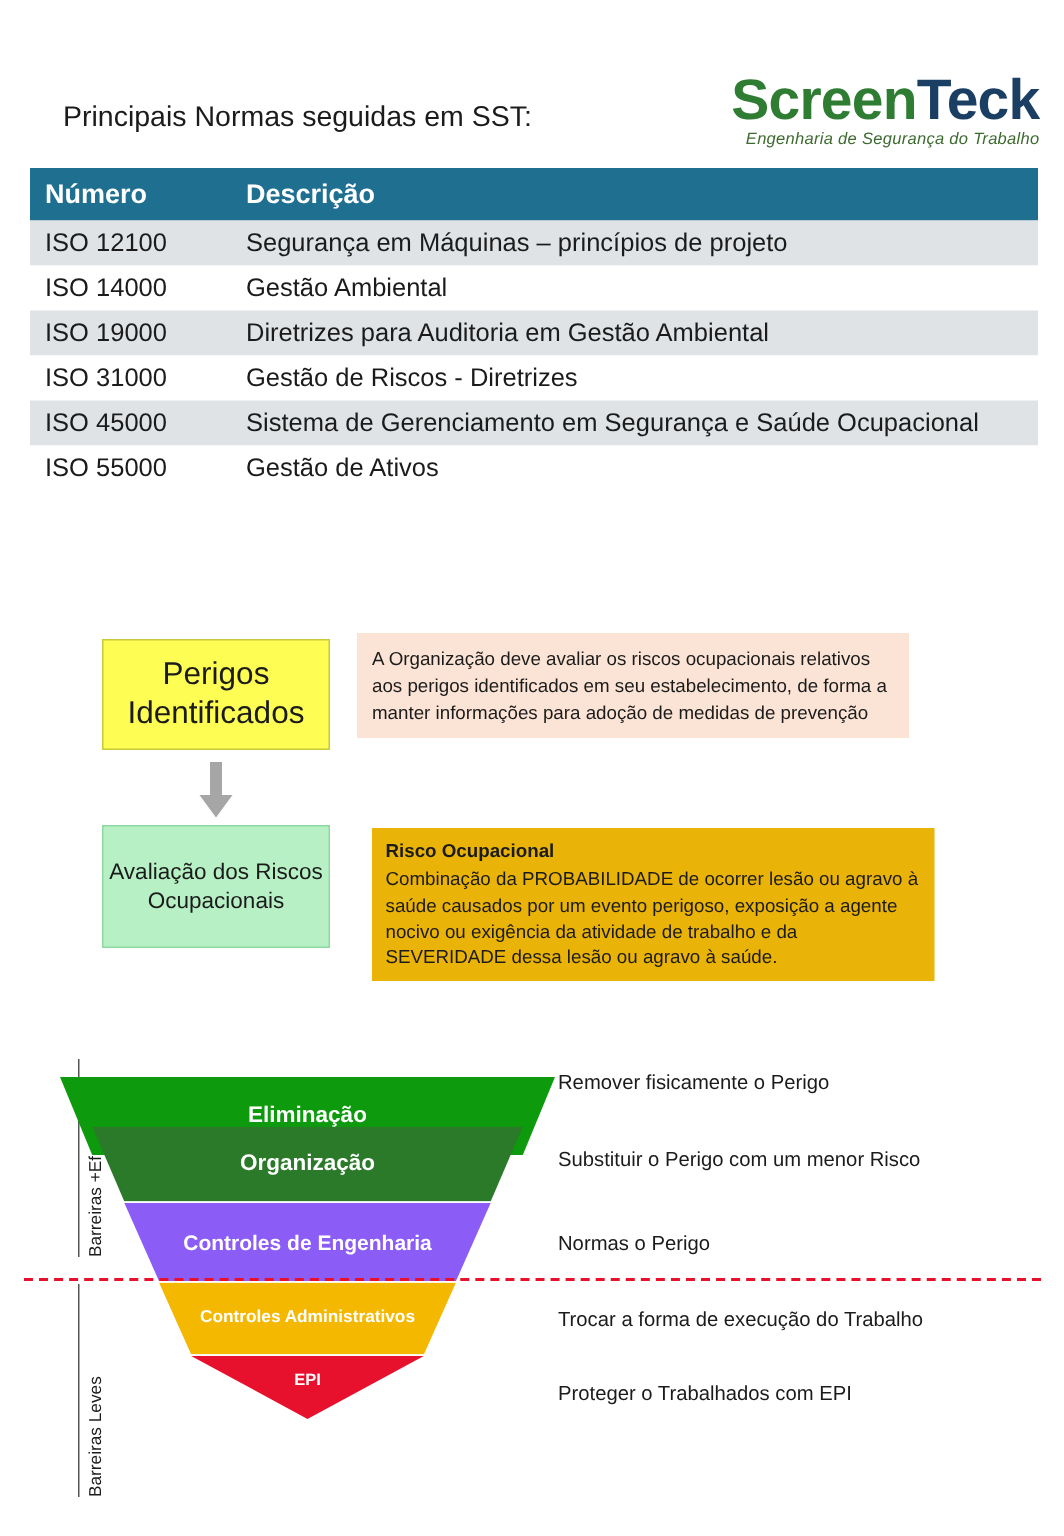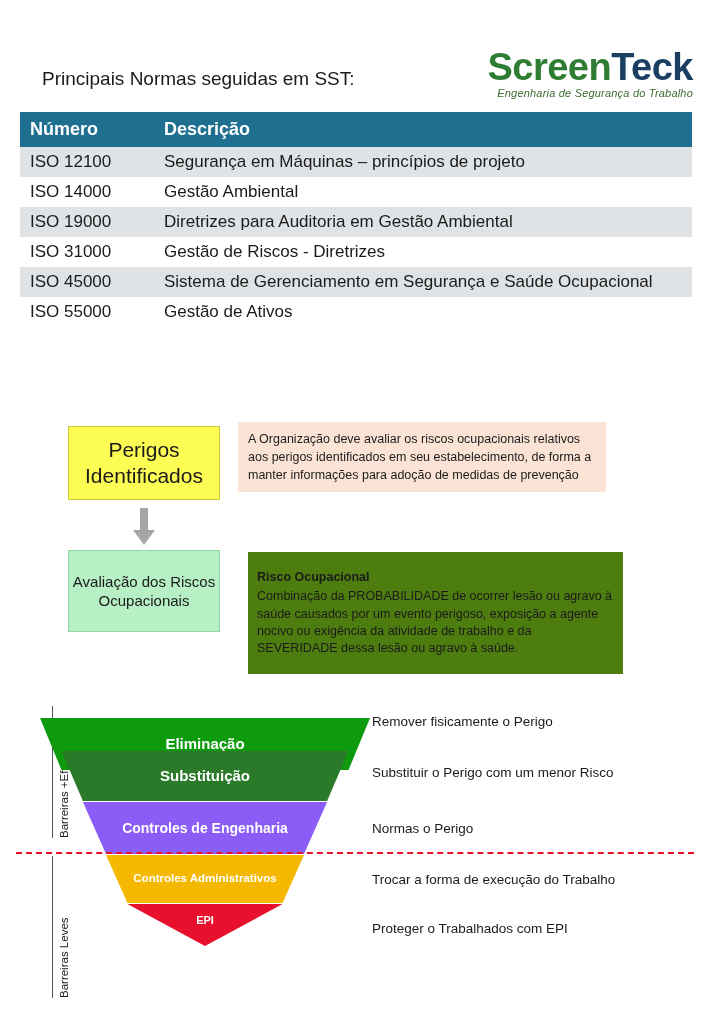--- a/index.html
+++ b/index.html
@@ -108,22 +108,22 @@
     padding: 8px 10px;
     background: #fbe4d5;
     font-size: 12.5px;
     line-height: 1.45;
     color: #1b1b1b;
   }
   .note-risk {
     position: absolute;
     left: 248px; top: 132px;
     width: 375px;
-    padding: 17px 9px;
-    background: #4d7c0f;
+    padding: 7px 9px;
+    background: #eab308;
     font-size: 12.5px;
     line-height: 1.38;
     color: #1b1b1b;
   }
   .note-risk b { display: block; margin-bottom: 2px; }
 
   
   .pyramid-area { position: absolute; top: 690px; left: 0; width: 709px; height: 320px; }
 
   .pyr {
@@ -255,21 +255,21 @@
   <div class="side-line sl1"></div>
   <div class="side-line sl2"></div>
   <div class="side-label side-eff">Barreiras +Efetivas</div>
   <div class="side-label side-low">Barreiras Leves</div>
 
   <div class="pyr">
     <div class="pyr-band b1">
         <span>Eliminação</span>
       </div>
     <div class="pyr-band b2">
-        <span>Substituição</span>
+        <span>Organização</span>
       </div>
     <div class="pyr-band b3">
         <span>Controles de Engenharia</span>
       </div>
     <div class="pyr-band b4">
         <span>Controles Administrativos</span>
       </div>
     <div class="pyr-band b5">
         <span>EPI</span>
       </div>

